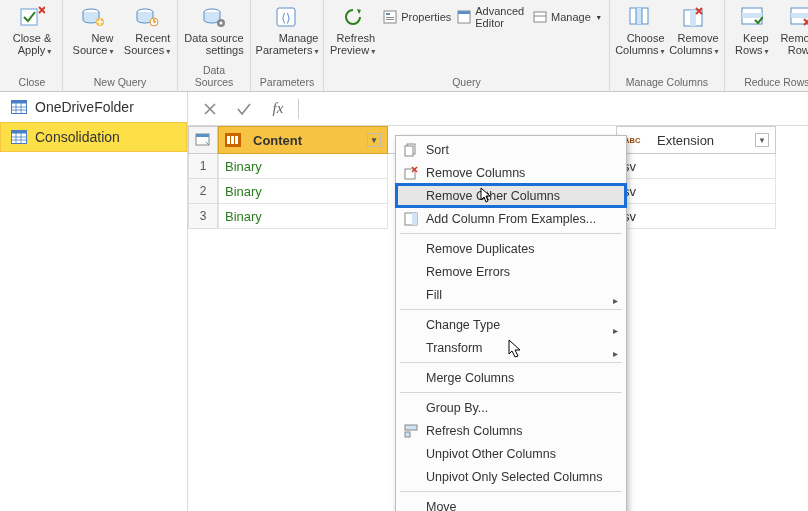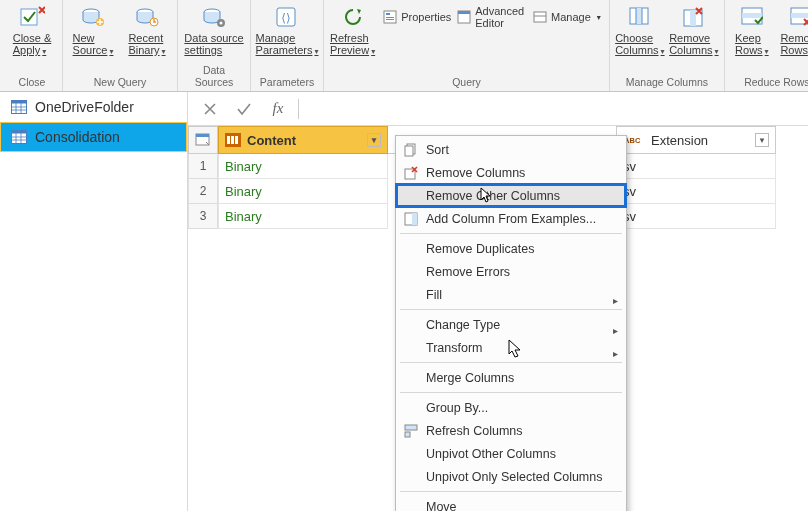--- a/index.html
+++ b/index.html
@@ -5,44 +5,44 @@
   * { box-sizing: border-box; margin: 0; padding: 0; }
   body { font-family: "Segoe UI", Tahoma, sans-serif; font-size: 12px; background: #ffffff; color: #333; overflow: hidden; width: 808px; height: 511px; position: relative; }
 
   
   .ribbon { display: flex; border-bottom: 1px solid #c6c6c6; background: #f3f3f3; height: 92px; padding-left: 2px; }
   .rgroup { display: flex; flex-direction: column; align-items: center; border-right: 1px solid #d9d9d9; padding: 2px 6px 0 6px; }
   .rgroup .items { display: flex; flex: 1; align-items: flex-start; gap: 6px; }
   .rgroup .group-label { font-size: 10.5px; color: #666; padding: 2px 0 3px 0; text-align: center; }
   .rbtn { display: flex; flex-direction: column; align-items: center; justify-content: flex-start; width: 48px; padding-top: 2px; cursor: pointer; }
   .rbtn .ricon { width: 28px; height: 26px; display: flex; align-items: center; justify-content: center; }
-  .rbtn .rlbl { font-size: 11px; text-align: left; line-height: 1.1; color: #3b3b3b; margin-top: 2px; white-space: pre-line; text-decoration: underline; }
+  .rbtn .rlbl { font-size: 11px; text-align: right; line-height: 1.1; color: #3b3b3b; margin-top: 2px; white-space: pre-line; }
   .rbtn .caret::after { content: "▾"; font-size: 8px; color: #555; margin-left: 2px; }
   .stack { display: flex; gap: 2px; padding-top: 2px; }
   .stack .srow { display: flex; align-items: center; gap: 4px; font-size: 11px; color: #3b3b3b; cursor: pointer; padding: 1px 2px; }
   .stack .srow svg, .stack .srow .sicon { width: 14px; height: 14px; flex: none; }
 
   
   .main { display: flex; height: calc(511px - 92px); }
   .queries-pane { width: 188px; border-right: 1px solid #d9d9d9; background: #fff; display: flex; flex-direction: column; }
   .queries-head { display: flex; align-items: center; justify-content: space-between; padding: 8px 8px 6px 12px; font-size: 17px; color: #555; }
   .queries-head .collapse { font-size: 14px; color: #666; cursor: pointer; }
   .qitem { display: flex; align-items: center; gap: 8px; padding: 6px 10px; font-size: 14px; cursor: pointer; border: 1px solid transparent; }
-  .qitem.sel { background: #0ea5e9; border: 1px solid #f6c643; }
+  .qitem.sel { background: #fde047; border: 1px solid #f6c643; }
   .qicon { width: 16px; height: 14px; }
 
   .content-pane { flex: 1; display: flex; flex-direction: column; }
   .formula-bar { display: flex; align-items: center; height: 34px; border-bottom: 1px solid #d9d9d9; padding-left: 8px; gap: 6px; }
   .fbtn { width: 28px; height: 24px; display: flex; align-items: center; justify-content: center; cursor: pointer; color: #666; }
   .fval { font-family: Consolas, monospace; font-size: 15px; color: #444; padding-left: 6px; }
 
   .grid { position: relative; }
   .ghead { display: flex; height: 28px; }
   .rownum-head { width: 30px; background: #f5f5f5; border: 1px solid #ccc; display: flex; align-items: center; justify-content: center; }
-  .colhead { background: #f6c343; border: 1px solid #d9a227; display: flex; align-items: center; gap: 6px; padding: 0 6px; font-size: 13px; flex: none; }
+  .colhead { background: #f6c343; border: 1px solid #d9a227; display: flex; align-items: center; gap: 12px; padding: 0 6px; font-size: 13px; flex: none; }
   .colhead.content { width: 170px; font-weight: 600; }
   .colhead.ext { width: 160px; background: #ffffff; border: 1px solid #ccc; font-weight: normal; }
   .col-dd { margin-left: auto; font-size: 9px; color: #555; border: 1px solid #bbb; width: 14px; height: 14px; display: flex; align-items: center; justify-content: center; }
   .gap-col { width: 228px; border-bottom: 1px solid #ccc; }
   .typeicon { width: 16px; height: 14px; background: linear-gradient(#d75a00,#b54700); border-radius: 1px; }
   .typeicon.abc { width: 22px; height: 14px; background: none; font-size: 9px; color: #9b4a00; font-weight: bold; display: inline-flex; align-items: center; border: 0; }
 
   .grow { display: flex; height: 25px; }
   .rownum { width: 30px; background: #f7f7f7; border: 1px solid #ddd; border-top: none; display: flex; align-items: center; justify-content: center; font-size: 12px; color: #555; }
   .cell { border: 1px solid #e4e4e4; border-top: none; display: flex; align-items: center; padding: 0 6px; font-size: 13px; }
@@ -100,21 +100,21 @@
       <div class="rbtn">
         <div class="ricon">
             <svg width="24" height="22">
               <ellipse cx="10" cy="6" rx="8" ry="3" fill="#fff" stroke="#5a8fc7"></ellipse>
               <path d="M2 6 v8 a8 3 0 0 0 16 0 v-8" fill="#cfe4f6" stroke="#5a8fc7"></path>
               <circle cx="19" cy="16" r="4" fill="#fff" stroke="#e0962a"></circle>
               <path d="M19 13 v3 h2" stroke="#e0962a" stroke-width="1.4" fill="none"></path>
             </svg>
           </div>
         <div class="rlbl"><span>Recent
-Binary</span><span class="caret"></span></div>
+Sources</span><span class="caret"></span></div>
       </div>
     </div>
     <div class="group-label">New Query</div>
   </div>
 
   <div class="rgroup">
     <div class="items">
       <div class="rbtn" style="width:60px">
         <div class="ricon">
             <svg width="24" height="22">

